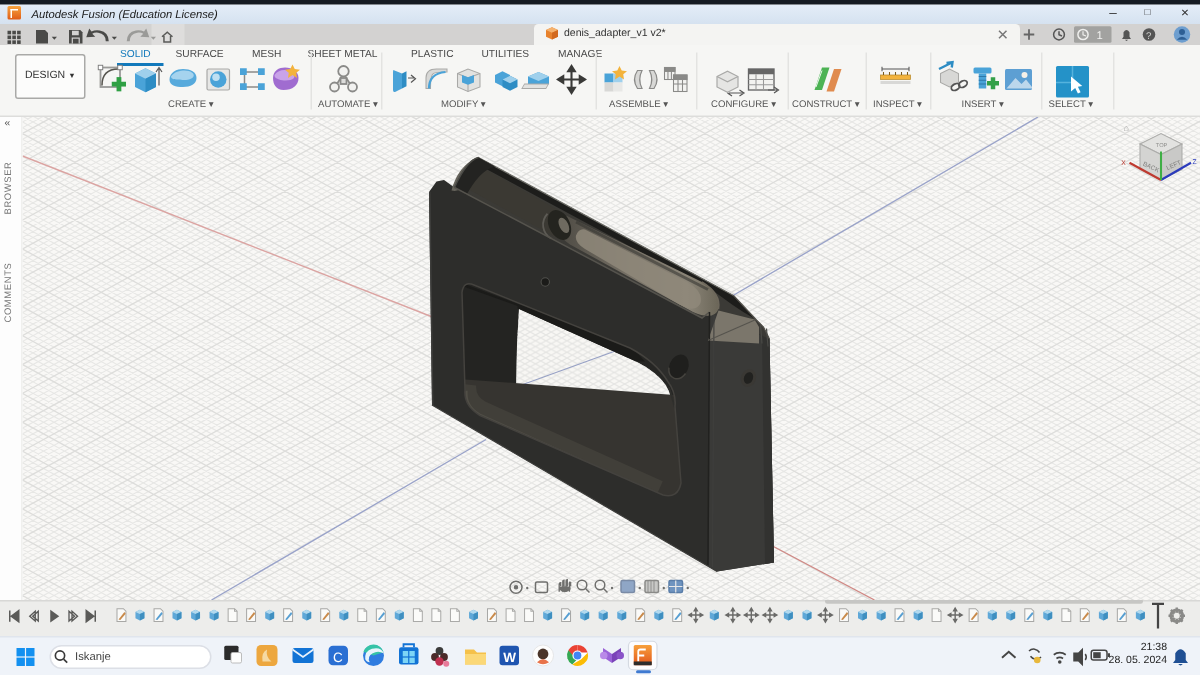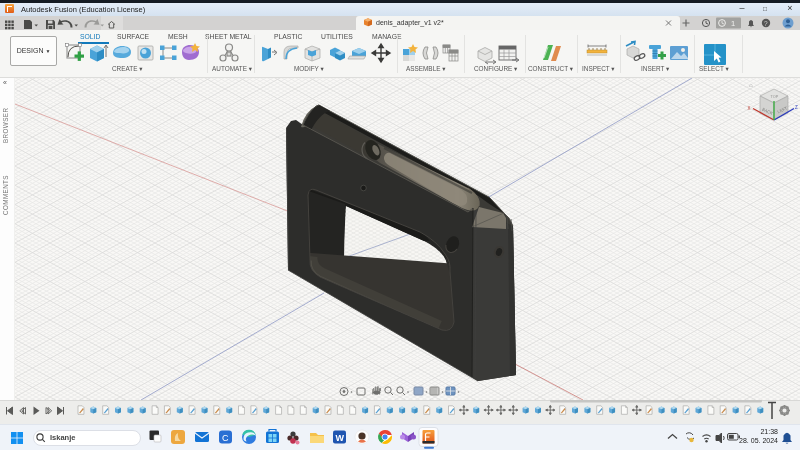--- a/index.html
+++ b/index.html
@@ -1,19 +1,19 @@
 <!DOCTYPE html>
 <html><head>
 <meta charset="utf-8">
 <style>
   html,body{margin:0;padding:0;}
   body{width:800px;height:450px;overflow:hidden;font-family:"Liberation Sans",sans-serif;position:relative;background:#fff;}
   .abs{position:absolute;}
   #titlebar{left:0;top:0;width:800px;height:16px;background:linear-gradient(#e4edf8,#d5e2f0);border-top:3px solid #151b23;box-sizing:border-box;}
-  #titletext{left:21px;top:5px;font-size:7.5px;color:#1b1b1b;}
+  #titletext{left:21px;top:5px;font-size:7.5px;color:#1b1b1b;font-style:italic;}
   #fusicon{left:5px;top:4px;width:9px;height:9px;background:linear-gradient(#f7a540,#e05c17);border-radius:1px;}
   .winbtn{top:4px;width:10px;height:9px;color:#333;font-size:9px;line-height:8px;text-align:center;}
   #row2{left:0;top:16px;width:800px;height:14px;background:#d3d2d1;}
   #homepanel{left:101px;top:16px;width:22px;height:14px;background:#dedddc;}
   #tab{left:356px;top:16px;width:324px;height:14px;background:#f4f4f2;border-radius:3px 3px 0 0;}
   #tabtext{left:376px;top:18.5px;font-size:7px;color:#333;}
   #ribbon{left:0;top:30px;width:800px;height:48px;background:#f6f6f4;border-bottom:1px solid #dddddb;box-sizing:border-box;}
   #designbtn{left:10px;top:36px;width:47px;height:30px;background:#fcfcfb;border:1px solid #a9a9a7;border-radius:2px;box-sizing:border-box;text-align:center;line-height:28px;font-size:7px;color:#333;}
   .rtab{top:33px;font-size:6.8px;color:#4a4a4a;}
   .glabel{top:65px;font-size:6.4px;color:#555;}
@@ -684,21 +684,21 @@
       <circle r="3.9" fill="none" stroke="#8a8a88" stroke-width="2"></circle>
     <g stroke="#8a8a88" stroke-width="1.6">
         <path d="M0,-5.5 L0,5.5 M-5.5,0 L5.5,0 M-3.9,-3.9 L3.9,3.9 M-3.9,3.9 L3.9,-3.9"></path>
       </g>
     <circle r="2" fill="#ededeb"></circle>
     </g>
   </svg>
 
   <div class="abs" id="taskbar"></div>
   <div class="abs" id="searchpill"></div>
-  <div class="abs" style="left:50px;top:433px;font-size:7.5px;color:#444;font-weight:bold;">Iskanje</div>
+  <div class="abs" style="left:50px;top:433px;font-size:7.5px;color:#444;">Iskanje</div>
   <div class="abs" style="left:738px;top:428px;width:40px;text-align:right;font-size:7px;color:#222;">21:38</div>
   <div class="abs" style="left:723px;top:437px;width:55px;text-align:right;font-size:7px;color:#222;">28. 05. 2024</div>
   <svg class="abs" style="left:0;top:424px;" width="800" height="26" id="tbsvg" viewBox="0 424 800 26">
 
     <g fill="#1390f0">
       <rect x="11" y="432" width="5.6" height="5.6"></rect>
       <rect x="17.4" y="432" width="5.6" height="5.6"></rect>
       <rect x="11" y="438.4" width="5.6" height="5.6"></rect>
       <rect x="17.4" y="438.4" width="5.6" height="5.6"></rect>
     </g>

